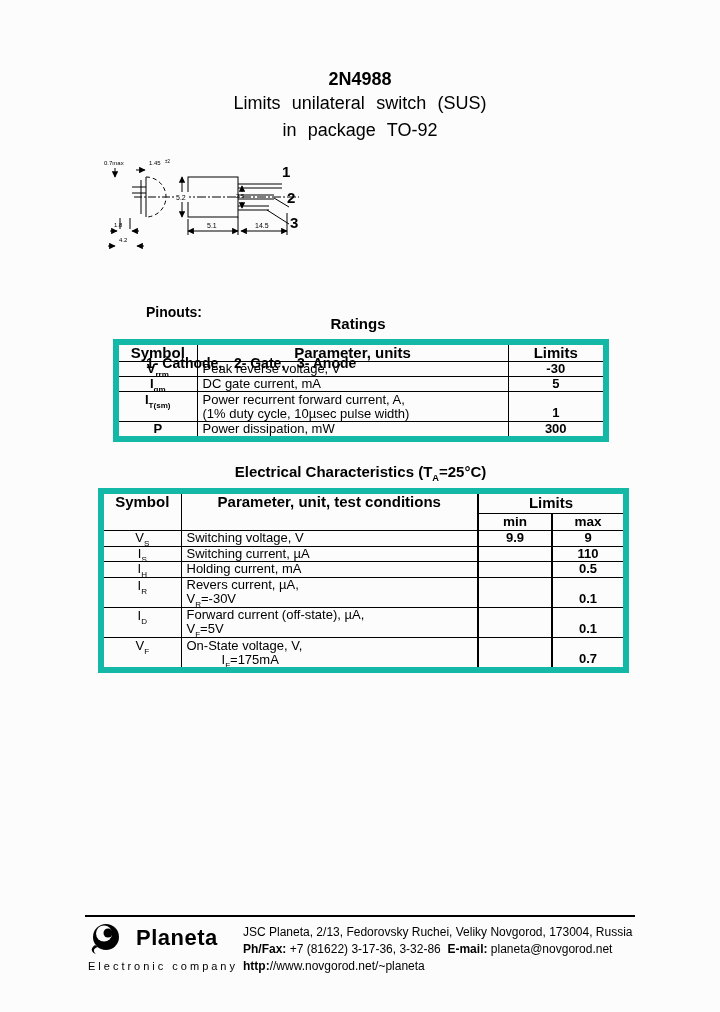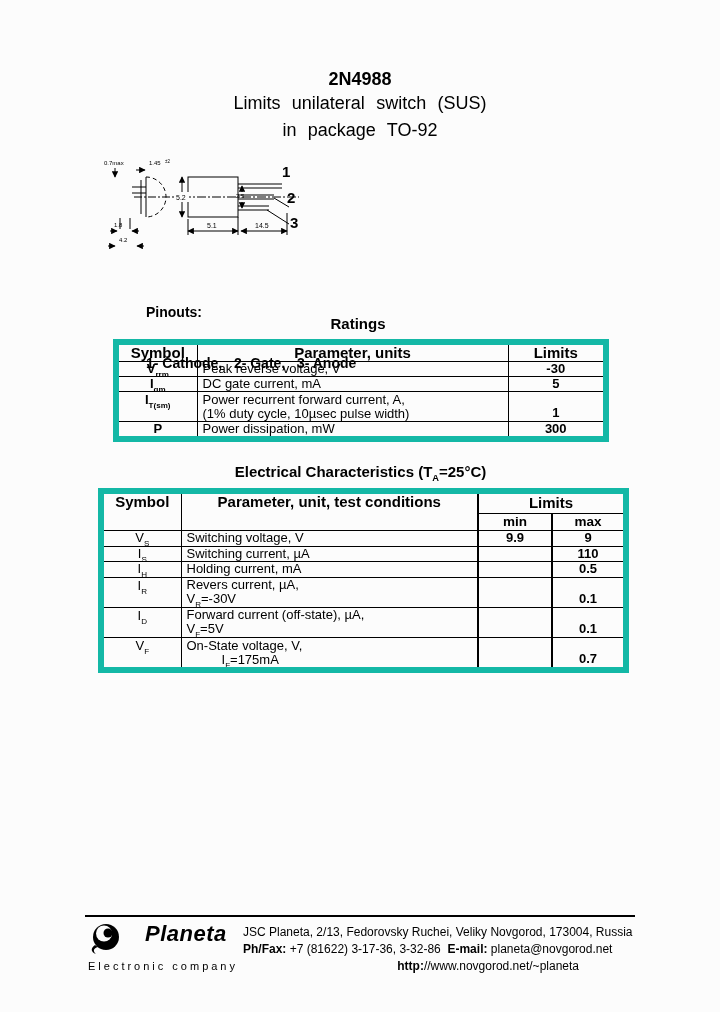--- a/index.html
+++ b/index.html
@@ -47,26 +47,26 @@
 
   #ratings-heading { left:113px; top:315px; width:490px; }
   #ratings-table { left:113px; top:339px; width:490px; }
 
   #ec-heading { left:98px; top:463px; width:525px; }
   #ec-table { left:98px; top:488px; width:525px; }
 
   
   .footer-rule { position:absolute; left:85px; top:915px; width:550px; height:2px; background:#000; }
   .footer-logo { position:absolute; left:88px; top:921px; width:150px; }
-  .logo-row { display:flex; align-items:flex-start; gap:23px;font-style:italic; }
+  .logo-row { display:flex; align-items:center; gap:14px; }
   .logo-name { font-size:22px; font-weight:bold; letter-spacing:0.5px; }
   .logo-tagline { font-size:11px; letter-spacing:3px; margin-top:5px; white-space:nowrap; }
   .footer-text { position:absolute; left:243px; top:924px; width:392px; font-size:12px; line-height:17px; }
   .footer-text .b { font-weight:bold; }
-  .footer-line3 { text-align:right; padding-right:56px; }
+  .footer-line3 { padding-right:56px; }
 </style>
 </head>
 <body>
 
 <div class="page">
 
   <div class="title-block">
     <div class="part-number">2N4988</div>
     <div class="title-line">Limits unilateral switch (SUS)</div>
     <div class="title-line">in package TO-92</div>

